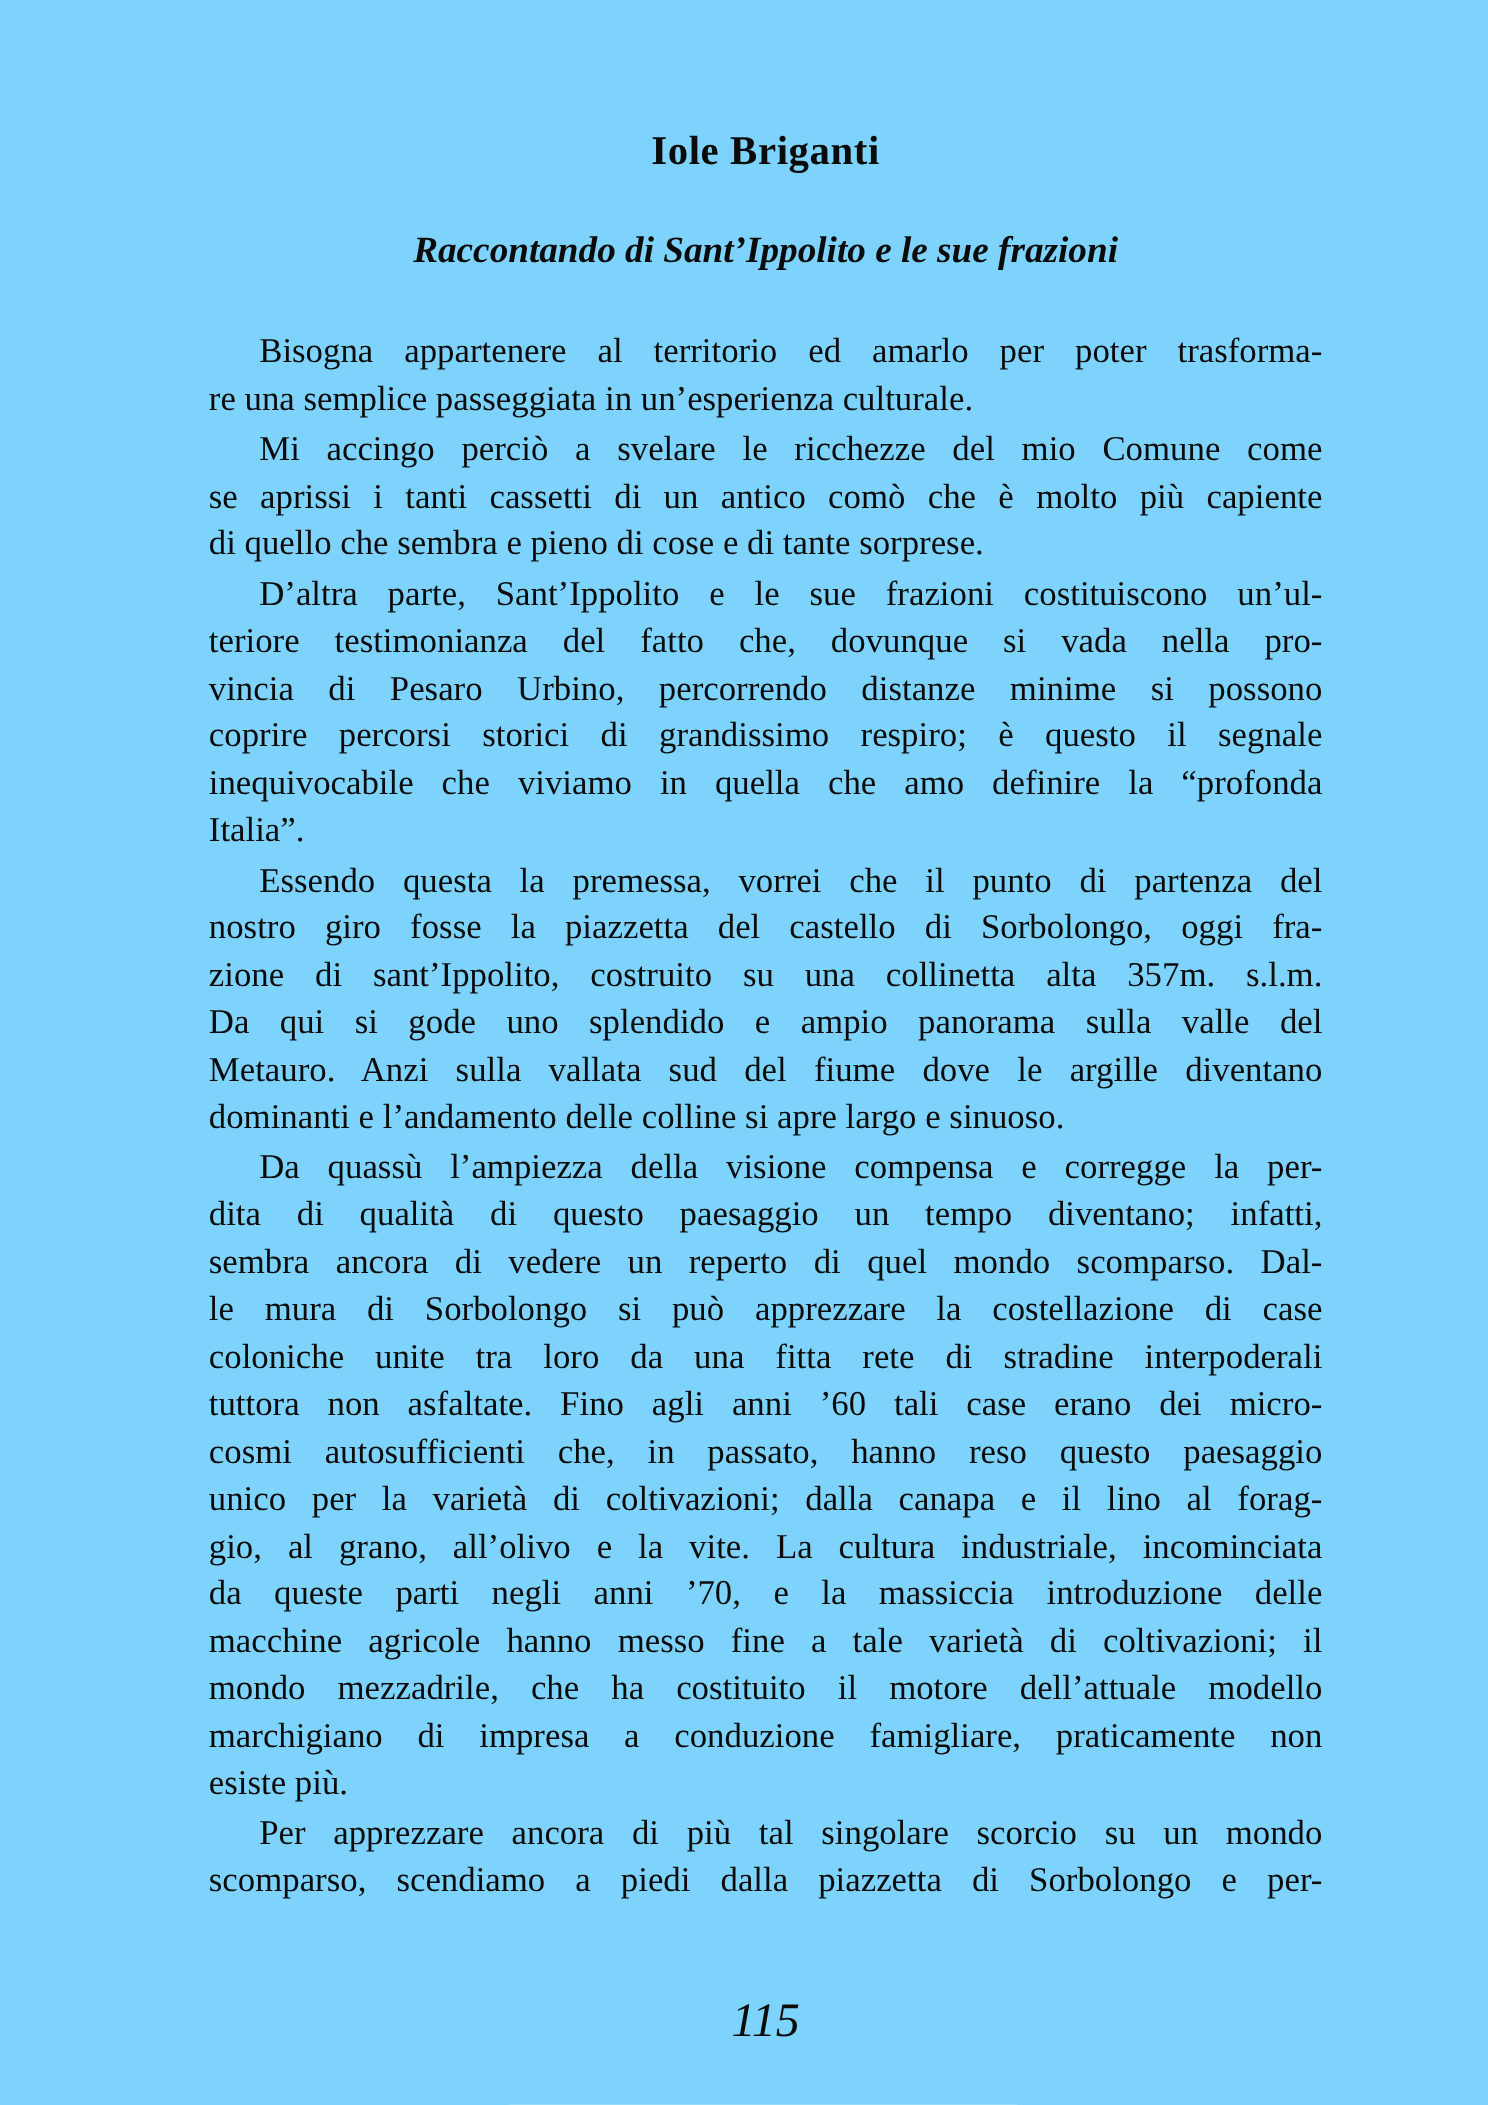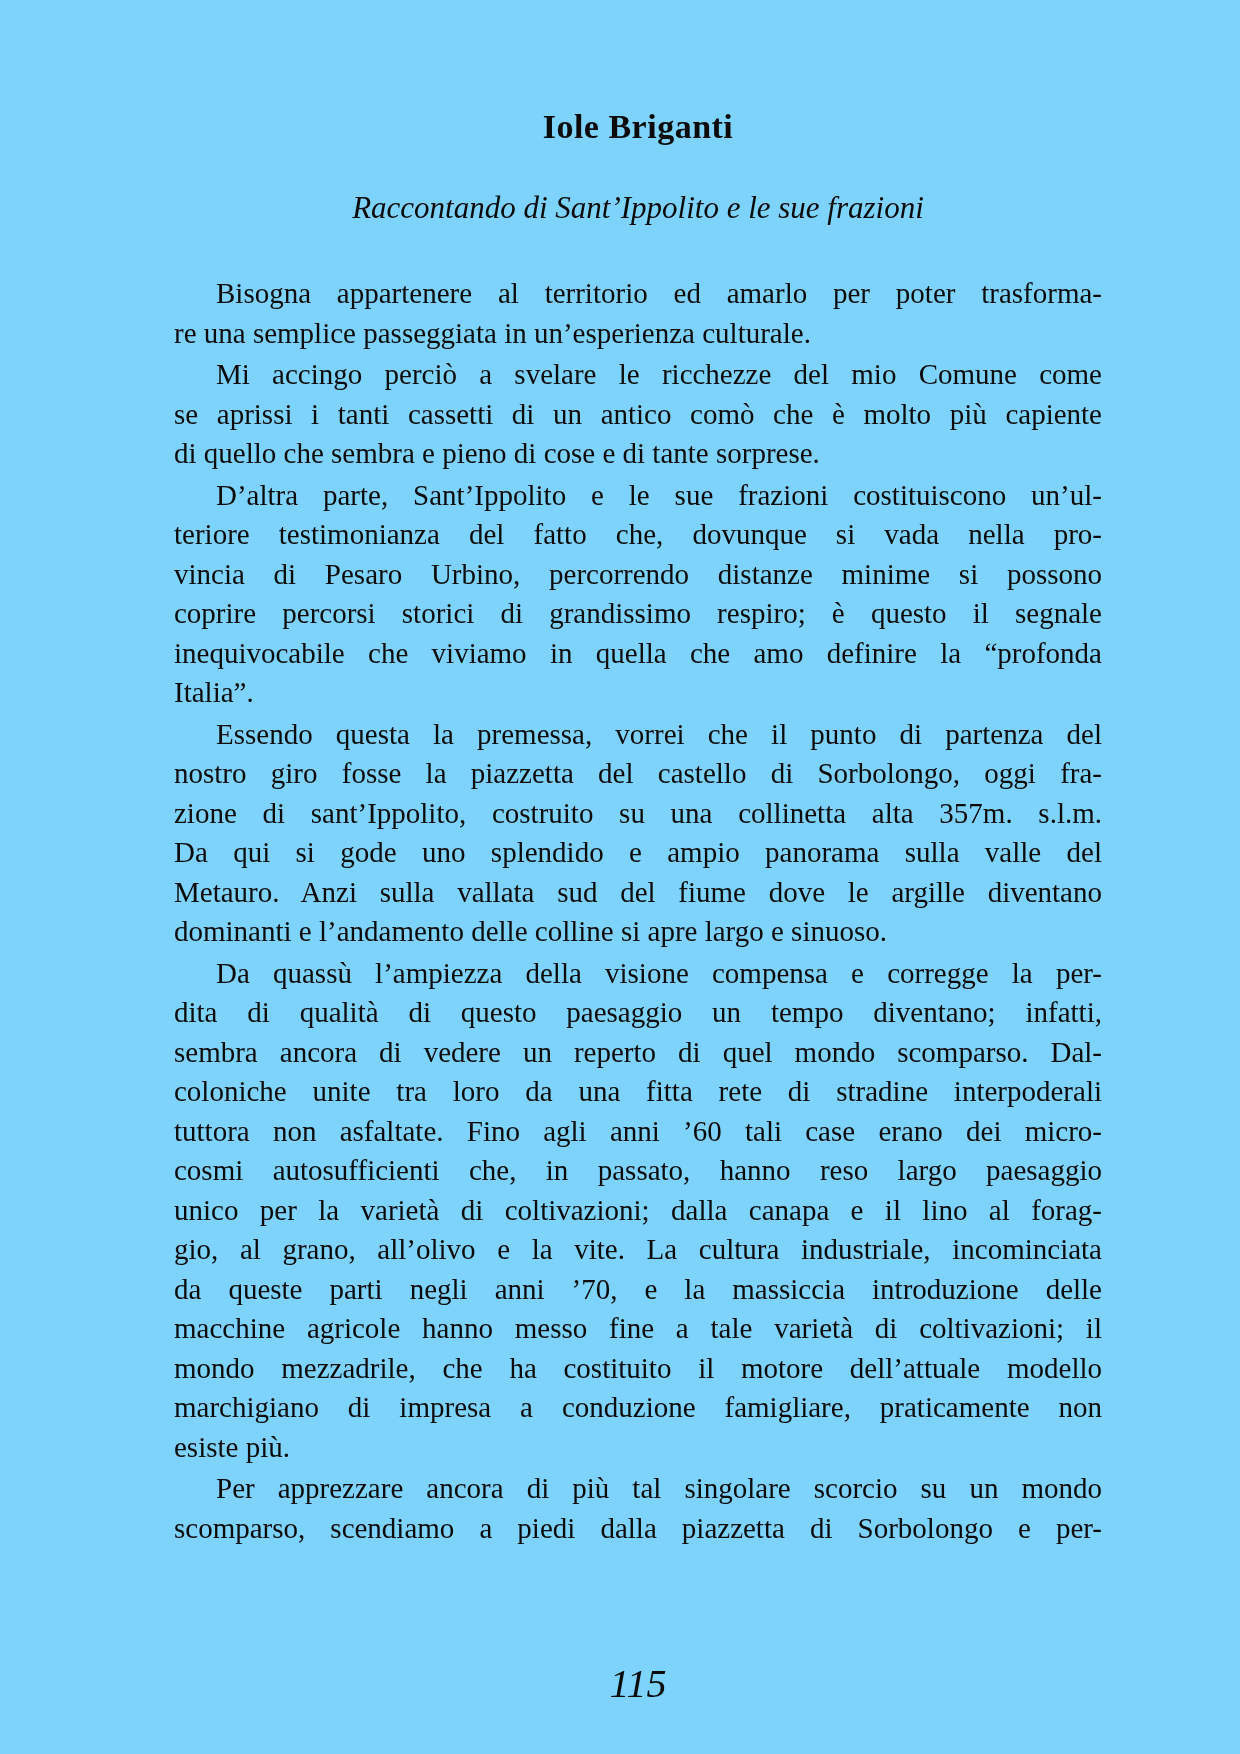--- a/index.html
+++ b/index.html
@@ -34,21 +34,21 @@
     letter-spacing: 0.5px;
   }
   .chapter-title {
     position: absolute;
     top: 190px;
     left: 172px;
     width: 932px;
     margin: 0;
     text-align: center;
     font-size: 31px;
-    font-weight: normal;
+    font-weight: bold;
     font-style: italic;
   }
   .body-text {
     position: absolute;
     top: 272px;
     left: 172px;
     width: 932px;
     font-size: 29px;
     line-height: 39.5px;
   }
@@ -103,23 +103,24 @@
         <div class="ln">nostro giro fosse la piazzetta del castello di Sorbolongo, oggi fra-</div>
         <div class="ln">zione di sant’Ippolito, costruito su una collinetta alta 357m. s.l.m.</div>
         <div class="ln">Da qui si gode uno splendido e ampio panorama sulla valle del</div>
         <div class="ln">Metauro. Anzi sulla vallata sud del fiume dove le argille diventano</div>
         <div class="ln pend">dominanti e l’andamento delle colline si apre largo e sinuoso.</div>
       </div>
       <div class="para">
         <div class="ln ind">Da quassù l’ampiezza della visione compensa e corregge la per-</div>
         <div class="ln">dita di qualità di questo paesaggio un tempo diventano; infatti,</div>
         <div class="ln">sembra ancora di vedere un reperto di quel mondo scomparso. Dal-</div>
+        <div class="ln">le mura di Sorbolongo si può apprezzare la costellazione di case</div>
         <div class="ln">coloniche unite tra loro da una fitta rete di stradine interpoderali</div>
         <div class="ln">tuttora non asfaltate. Fino agli anni ’60 tali case erano dei micro-</div>
-        <div class="ln">cosmi autosufficienti che, in passato, hanno reso largo paesaggio</div>
+        <div class="ln">cosmi autosufficienti che, in passato, hanno reso questo paesaggio</div>
         <div class="ln">unico per la varietà di coltivazioni; dalla canapa e il lino al forag-</div>
         <div class="ln">gio, al grano, all’olivo e la vite. La cultura industriale, incominciata</div>
         <div class="ln">da queste parti negli anni ’70, e la massiccia introduzione delle</div>
         <div class="ln">macchine agricole hanno messo fine a tale varietà di coltivazioni; il</div>
         <div class="ln">mondo mezzadrile, che ha costituito il motore dell’attuale modello</div>
         <div class="ln">marchigiano di impresa a conduzione famigliare, praticamente non</div>
         <div class="ln pend">esiste più.</div>
       </div>
       <div class="para">
         <div class="ln ind">Per apprezzare ancora di più tal singolare scorcio su un mondo</div>

